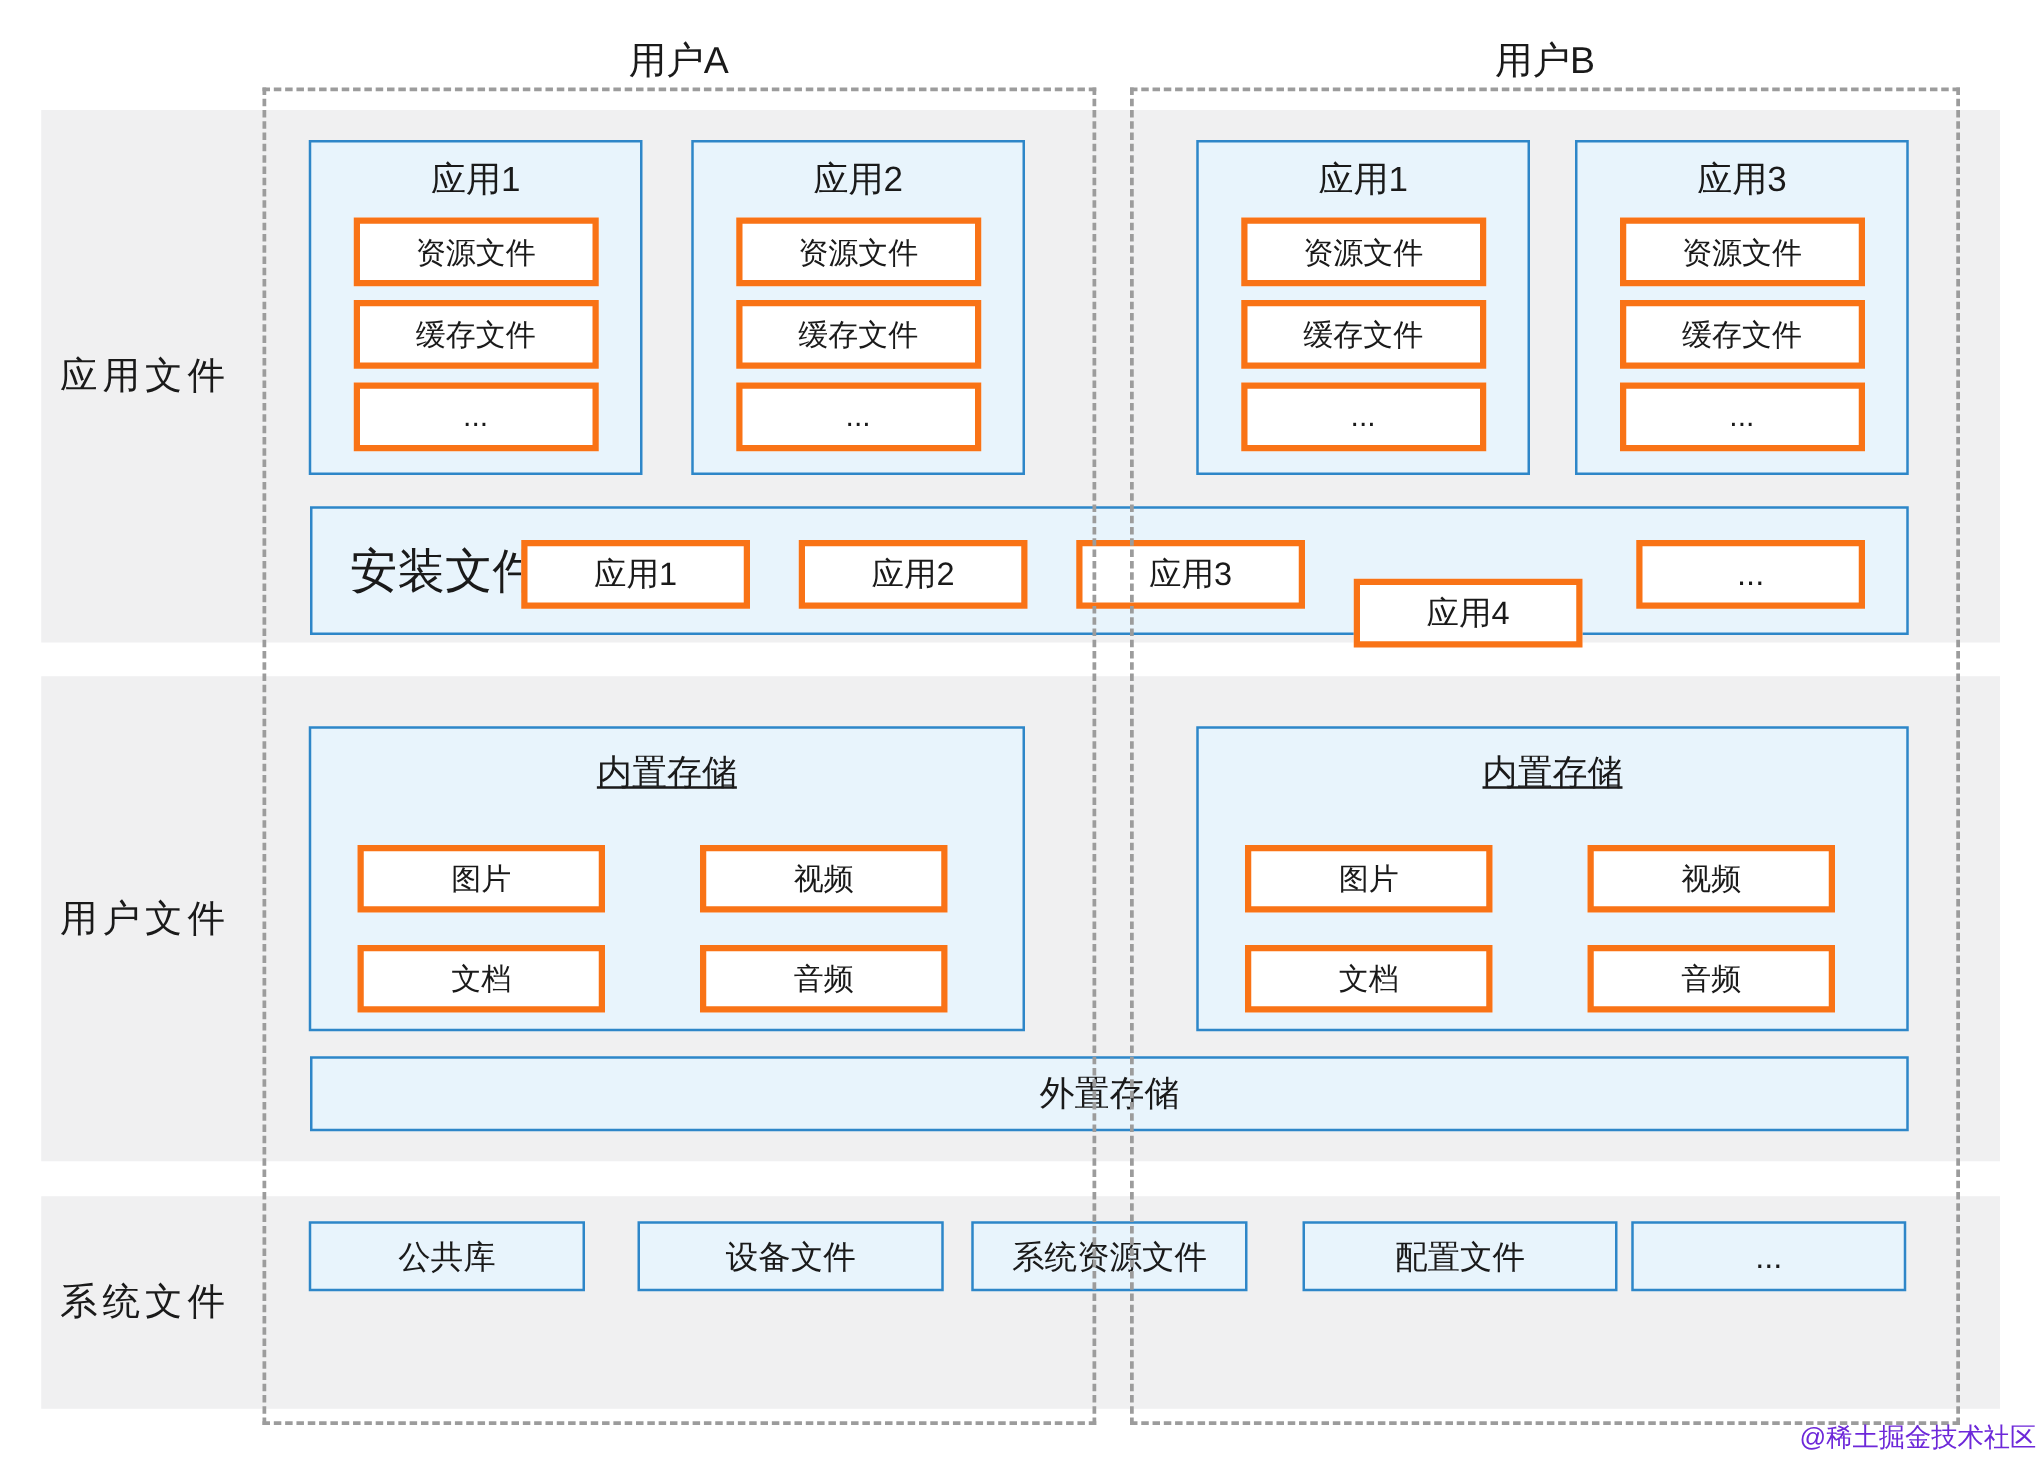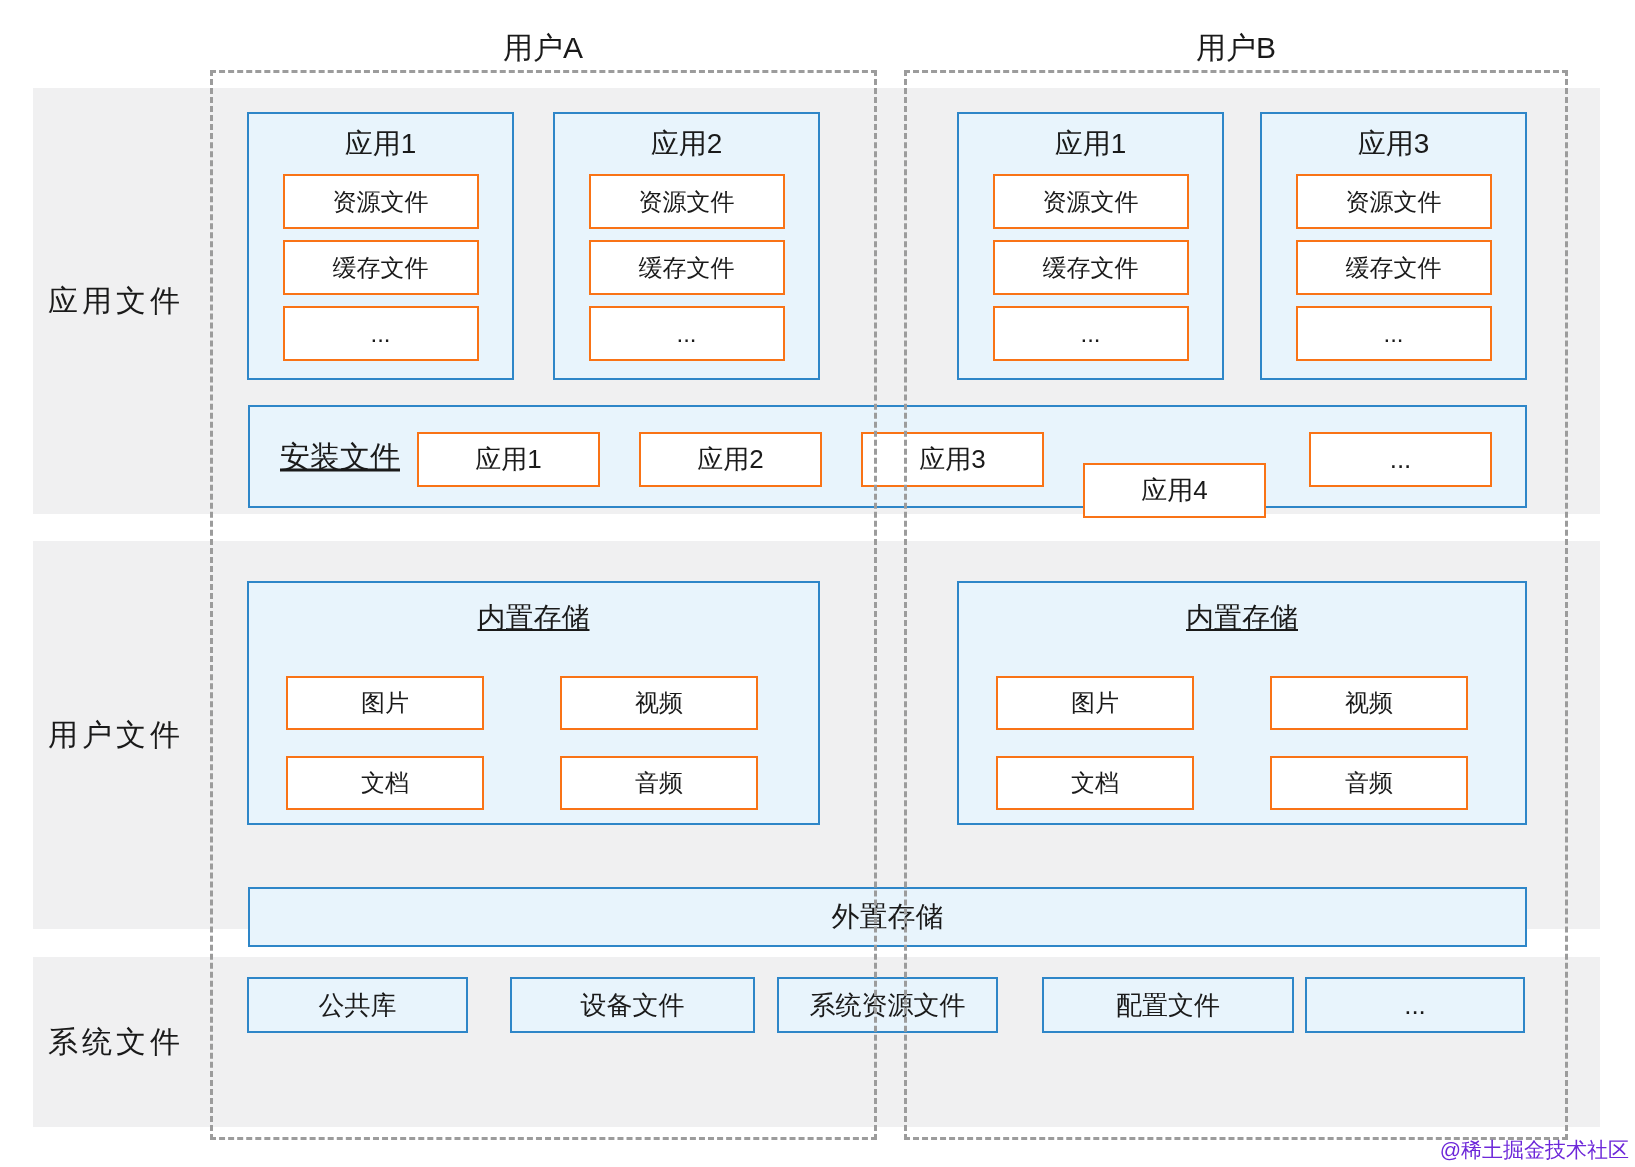--- a/index.html
+++ b/index.html
@@ -29,48 +29,48 @@
     font-size:30px;white-space:nowrap;z-index:3;
   }
   .label-a{left:543px;}
   .label-b{left:1236px;}
   
   .panel{
     position:absolute;background:#e8f4fc;border:2px solid #2e86c8;
     box-sizing:border-box;z-index:1;
   }
   .white-box{
-    background:#ffffff;border:2px solid #f97316;box-sizing:border-box;
+    background:#ffffff;border:5px solid #f97316;box-sizing:border-box;
     display:flex;align-items:center;justify-content:center;font-size:24px;
   }
   
   .app-box{top:112px;width:267px;height:268px;}
   .app-a1{left:247px;} .app-a2{left:553px;} .app-b1{left:957px;} .app-b3{left:1260px;}
   .app-title{height:60px;line-height:60px;text-align:center;font-size:28px;}
   .app-item{width:196px;height:55px;margin:0 auto 11px auto;}
   
   .install-row{left:248px;top:405px;width:1279px;height:103px;}
   .install-label{
     position:absolute;left:30px;top:50%;transform:translateY(-50%);
-    font-size:30px;white-space:nowrap;text-decoration:underline;
+    font-size:38px;white-space:nowrap;
   }
   .install-item{position:absolute;top:25px;width:183px;height:55px;font-size:26px;}
   .ins-0{left:167px;} .ins-1{left:389px;} .ins-2{left:611px;} .ins-3{left:833px;margin-top:31px;} .ins-4{left:1059px;}
   
   .storage-box{top:581px;height:244px;text-decoration:underline;}
   .storage-a{left:247px;width:573px;}
   .storage-b{left:957px;width:570px;}
   .storage-title{padding-top:16px;text-align:center;font-size:28px;}
   .storage-item{position:absolute;width:198px;height:54px;}
   .st-c0{left:37px;} .st-c1{left:311px;}
   .st-r0{top:93px;}  .st-r1{top:173px;}
   
   .external-bar{
     left:248px;top:845px;width:1279px;height:60px;
-    display:flex;align-items:center;justify-content:center;font-size:28px;margin-top:42px;
+    display:flex;align-items:center;justify-content:center;font-size:28px;
   }
   
   .sys-box{
     position:absolute;top:977px;height:56px;background:#e8f4fc;
     border:2px solid #2e86c8;box-sizing:border-box;z-index:1;
     display:flex;align-items:center;justify-content:center;font-size:26px;
   }
   .sys-0{left:247px;width:221px;}
   .sys-1{left:510px;width:245px;}
   .sys-2{left:777px;width:221px;}

